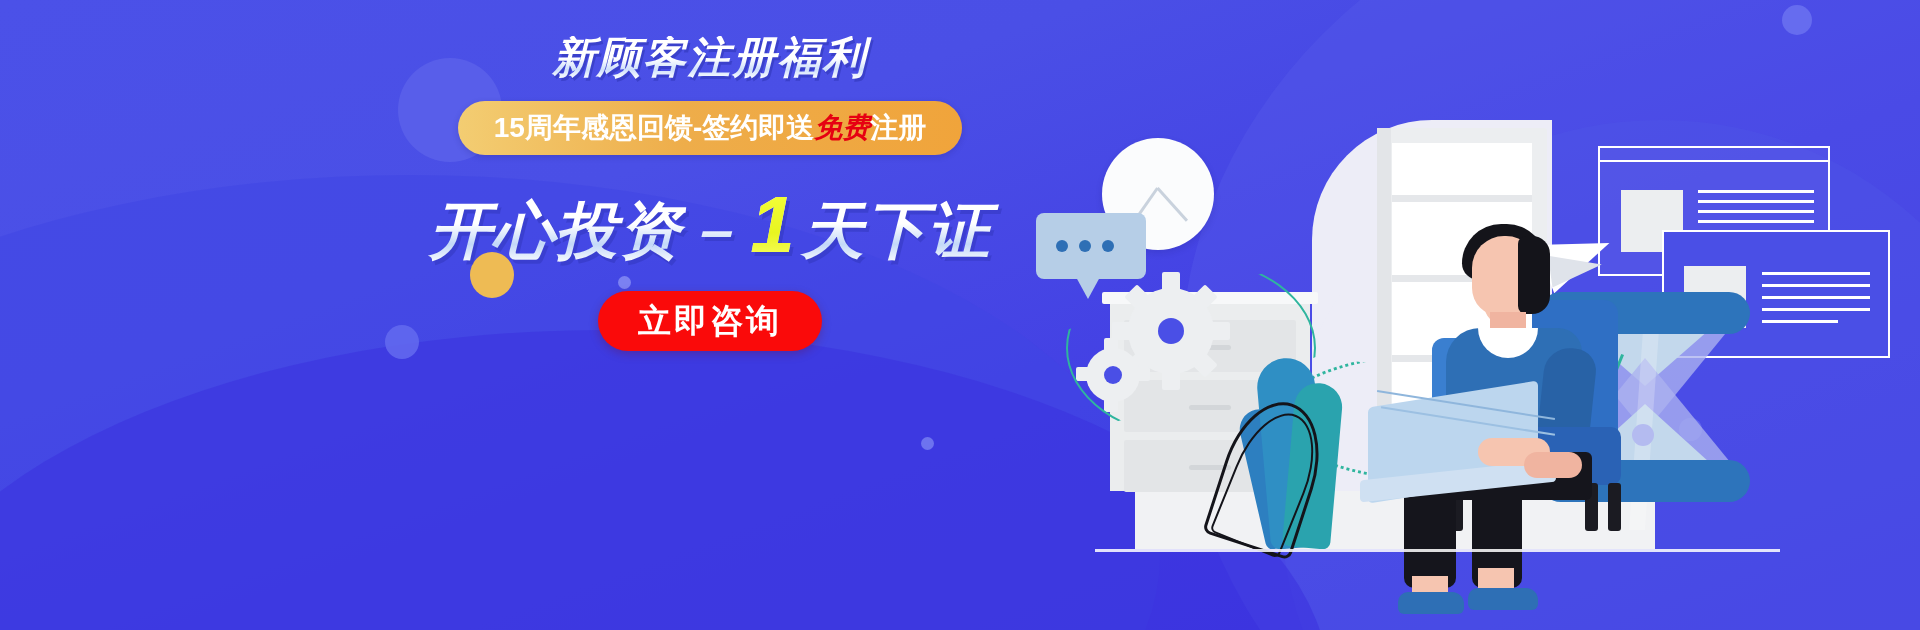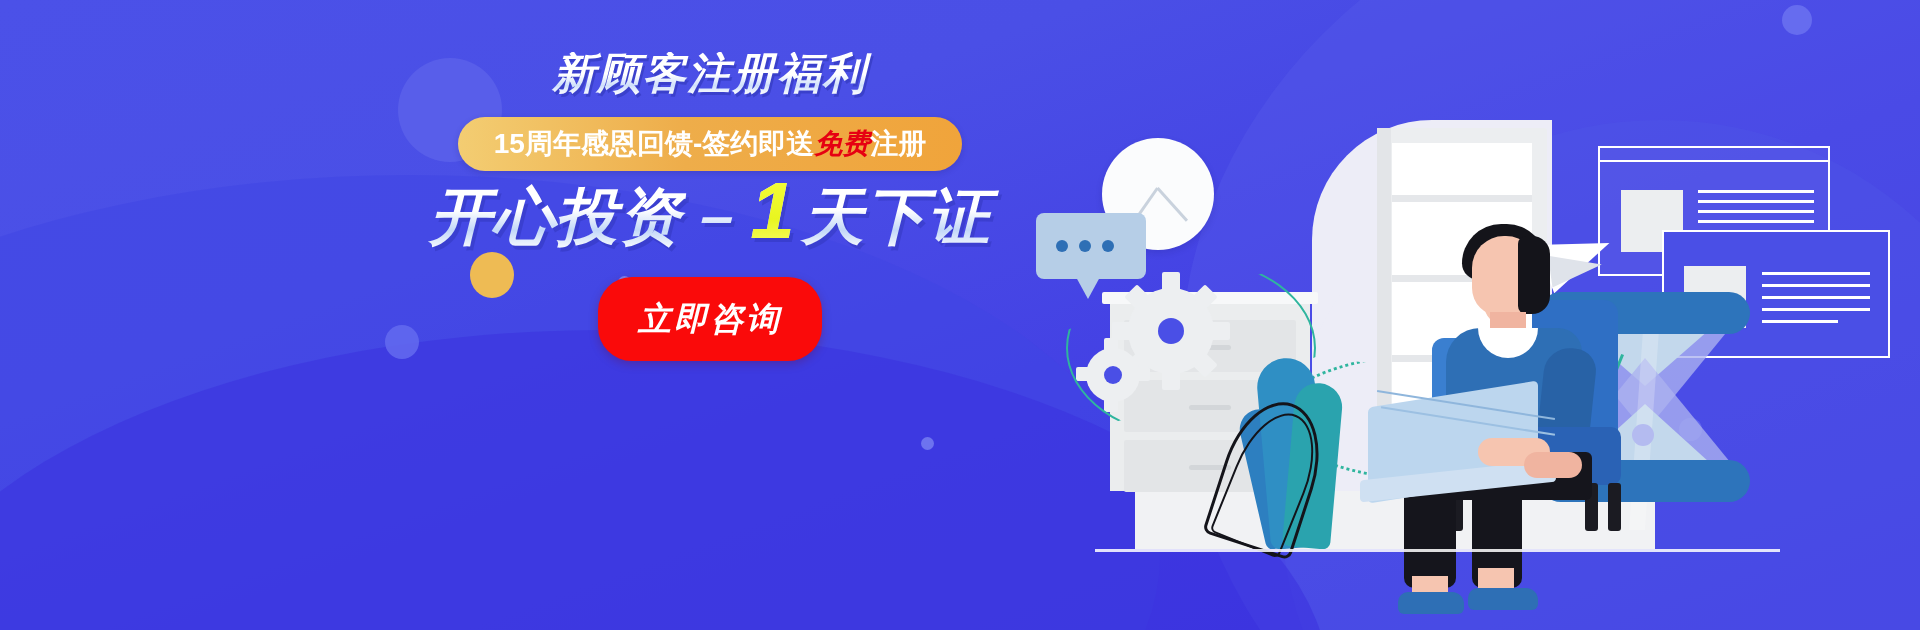--- a/index.html
+++ b/index.html
@@ -44,21 +44,21 @@
   .dot-lg-left { left:398px; top:58px;  width:104px; height:104px; background:#5a60ea; opacity:.85; }
   .dot-yellow  { left:470px; top:252px; width:44px;  height:46px;  background:#eebb54; }
   .dot-sm-left { left:385px; top:325px; width:34px;  height:34px;  background:#6268ee; opacity:.9; }
   .dot-tr      { left:1782px;top:5px;   width:30px;  height:30px;  background:#666cef; }
   .dot-tr2     { left:1494px;top:143px; width:11px;  height:11px;  background:#6b71f0; }
   .dot-br      { left:1679px;top:418px; width:23px;  height:23px;  background:#6166ee; }
   .dot-title   { left:618px; top:276px; width:13px;  height:13px;  background:#7b81f2; }
   .dot-title2  { left:921px; top:437px; width:13px;  height:13px;  background:#6d73ef; }
 
   
-  .copy{ position:absolute; left:330px; top:52px; width:760px; text-align:center; }
+  .copy{ position:absolute; left:330px; top:36px; width:760px; text-align:center; }
 
   .eyebrow{
     font-size:43px; font-weight:bold; font-style:italic;
     letter-spacing:2px; line-height:1;
     background:linear-gradient(180deg,#ffffff 0%,#ffffff 52%,#cfe0fb 78%,#ffffff 100%);
     -webkit-background-clip:text; background-clip:text; color:transparent;
     filter:drop-shadow(2px 3px 0 rgba(40,46,170,.45));
   }
   .headline{
     margin-top:12px;
@@ -73,43 +73,43 @@
     display:inline-flex; align-items:center; justify-content:center;
     height:54px; padding:0 36px;
     border-radius:27px;
     background:linear-gradient(90deg,#f3cd72 0%,#eead4a 45%,#f0a43b 100%);
     font-size:28px; font-weight:bold; color:#ffffff;
     white-space:nowrap;
     box-shadow:0 2px 6px rgba(30,20,90,.18);
   }
   .pill .hl{ color:#e60012;font-style:italic; }
   .tagline{
+    margin-top:30px;
     font-size:62px; font-weight:bold; font-style:italic;
     letter-spacing:1px; line-height:1;
     background:linear-gradient(180deg,#ffffff 0%,#ffffff 48%,#c3d8f8 74%,#ffffff 100%);
     -webkit-background-clip:text; background-clip:text; color:transparent;
     filter:drop-shadow(3px 4px 0 rgba(40,46,170,.35));
     display:flex; align-items:baseline; justify-content:center;
   }
   .tagline .num{
     background:linear-gradient(180deg,#f6ff3d 0%,#e8f520 60%,#f8ff6a 100%);
     -webkit-background-clip:text; background-clip:text; color:transparent;
     font-size:80px; padding:0 6px;
   }
   .cta{
     margin:26px auto 0;
     display:flex; align-items:center; justify-content:center;
-    width:224px; height:84px;
+    width:224px; height:60px;
     border-radius:34px;
     background:#fa0a0a;
     color:#ffffff; font-size:33px; font-weight:bold;
     letter-spacing:3px;
     cursor:pointer;
     box-shadow:0 3px 10px rgba(120,0,0,.25);
-    font-style:italic;
   }
 
   
   .illus{ position:absolute; left:1080px; top:0; width:840px; height:630px; }
   .ground{ position:absolute; left:15px; bottom:78px; width:685px; height:3px; background:#ffffff; opacity:.85; }
   .floor{ position:absolute; left:55px; bottom:81px; width:520px; height:58px; background:#f1f2f4; }
 
   
   .door{ position:absolute; left:297px; top:128px; width:170px; height:340px; background:#eceef0; border-radius:3px; }
   .door-inner{ position:absolute; left:312px; top:143px; width:140px; height:310px; background:#ffffff; }

